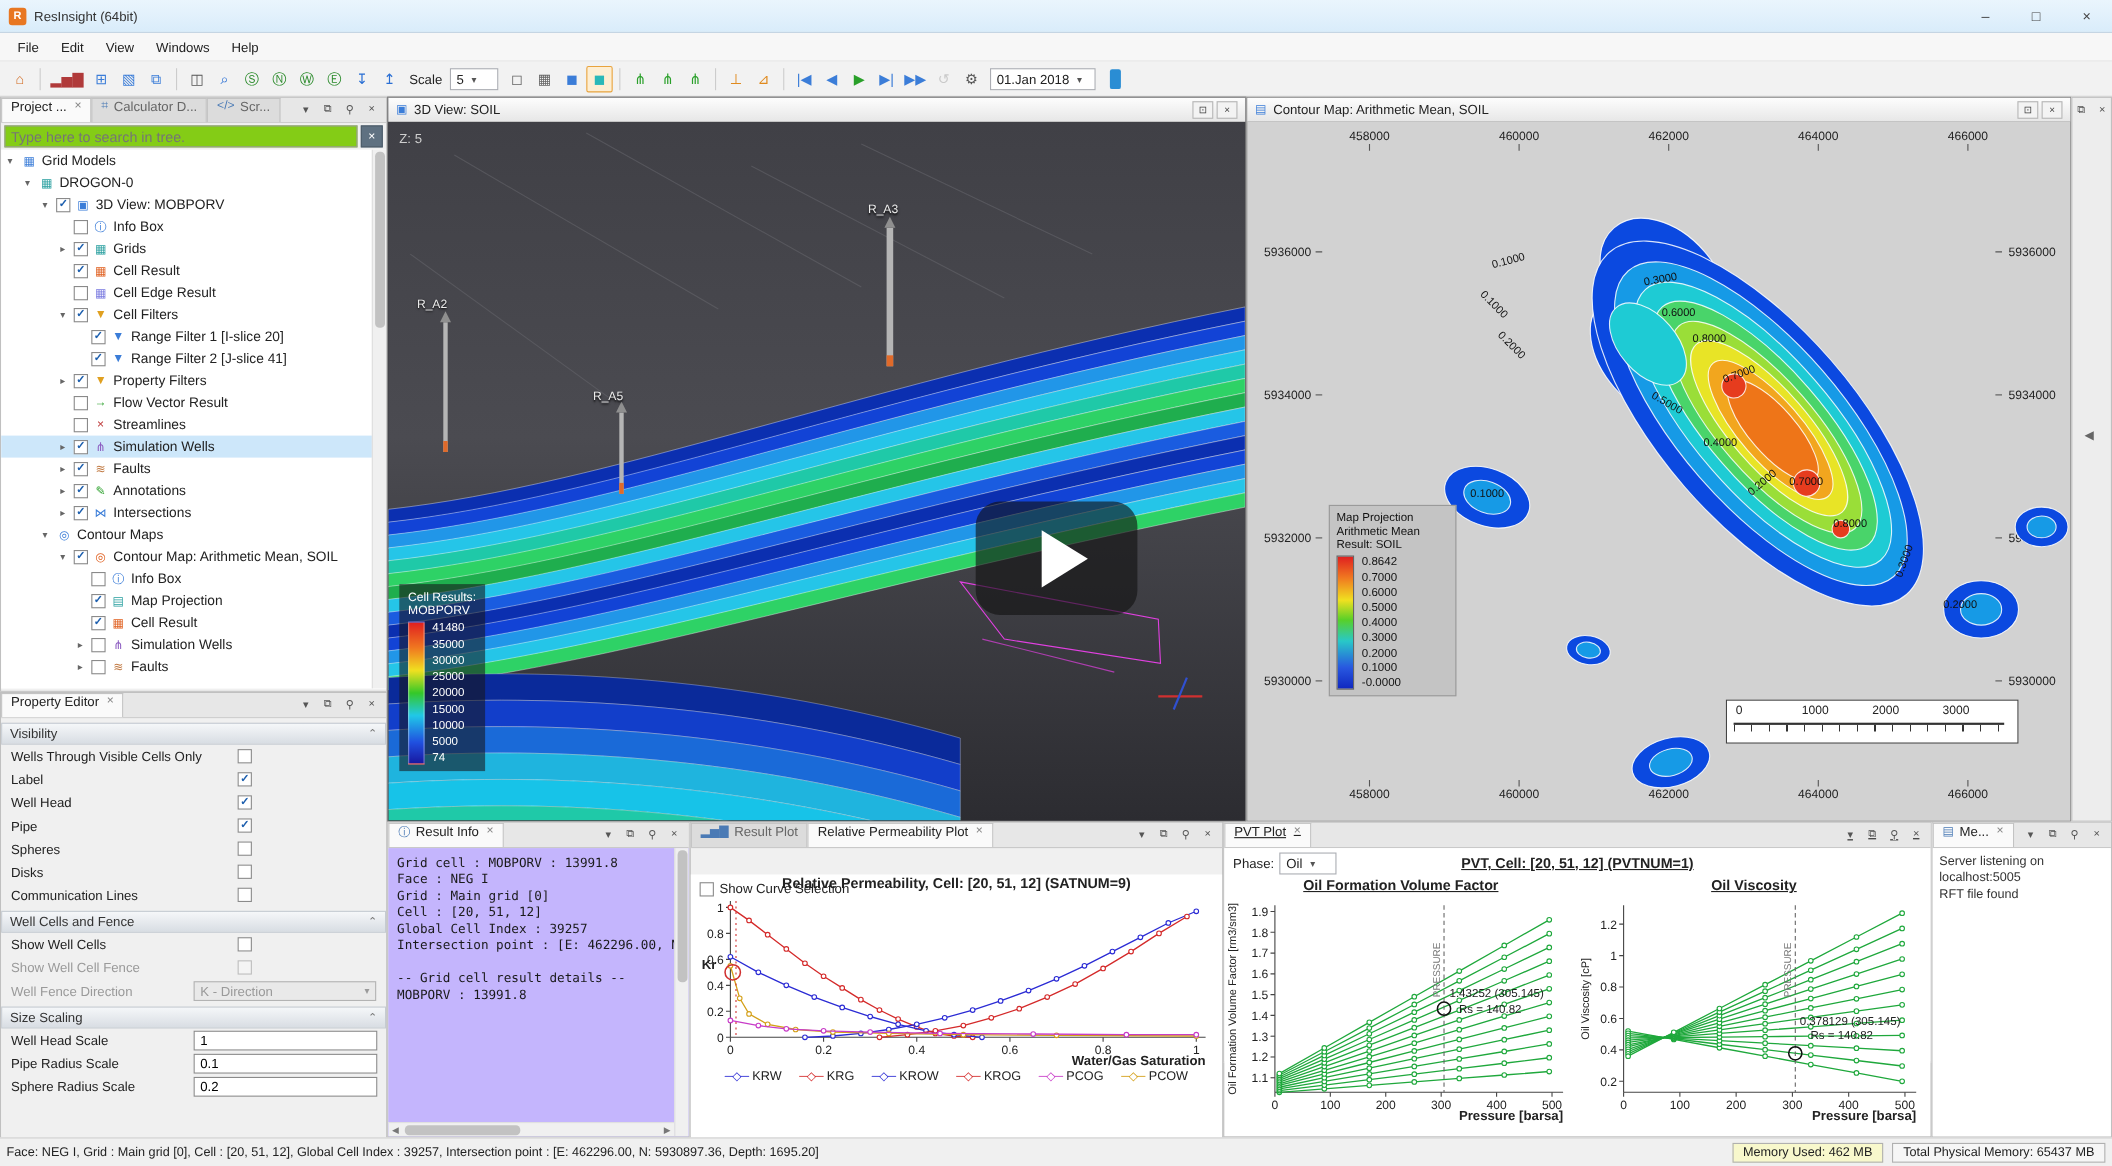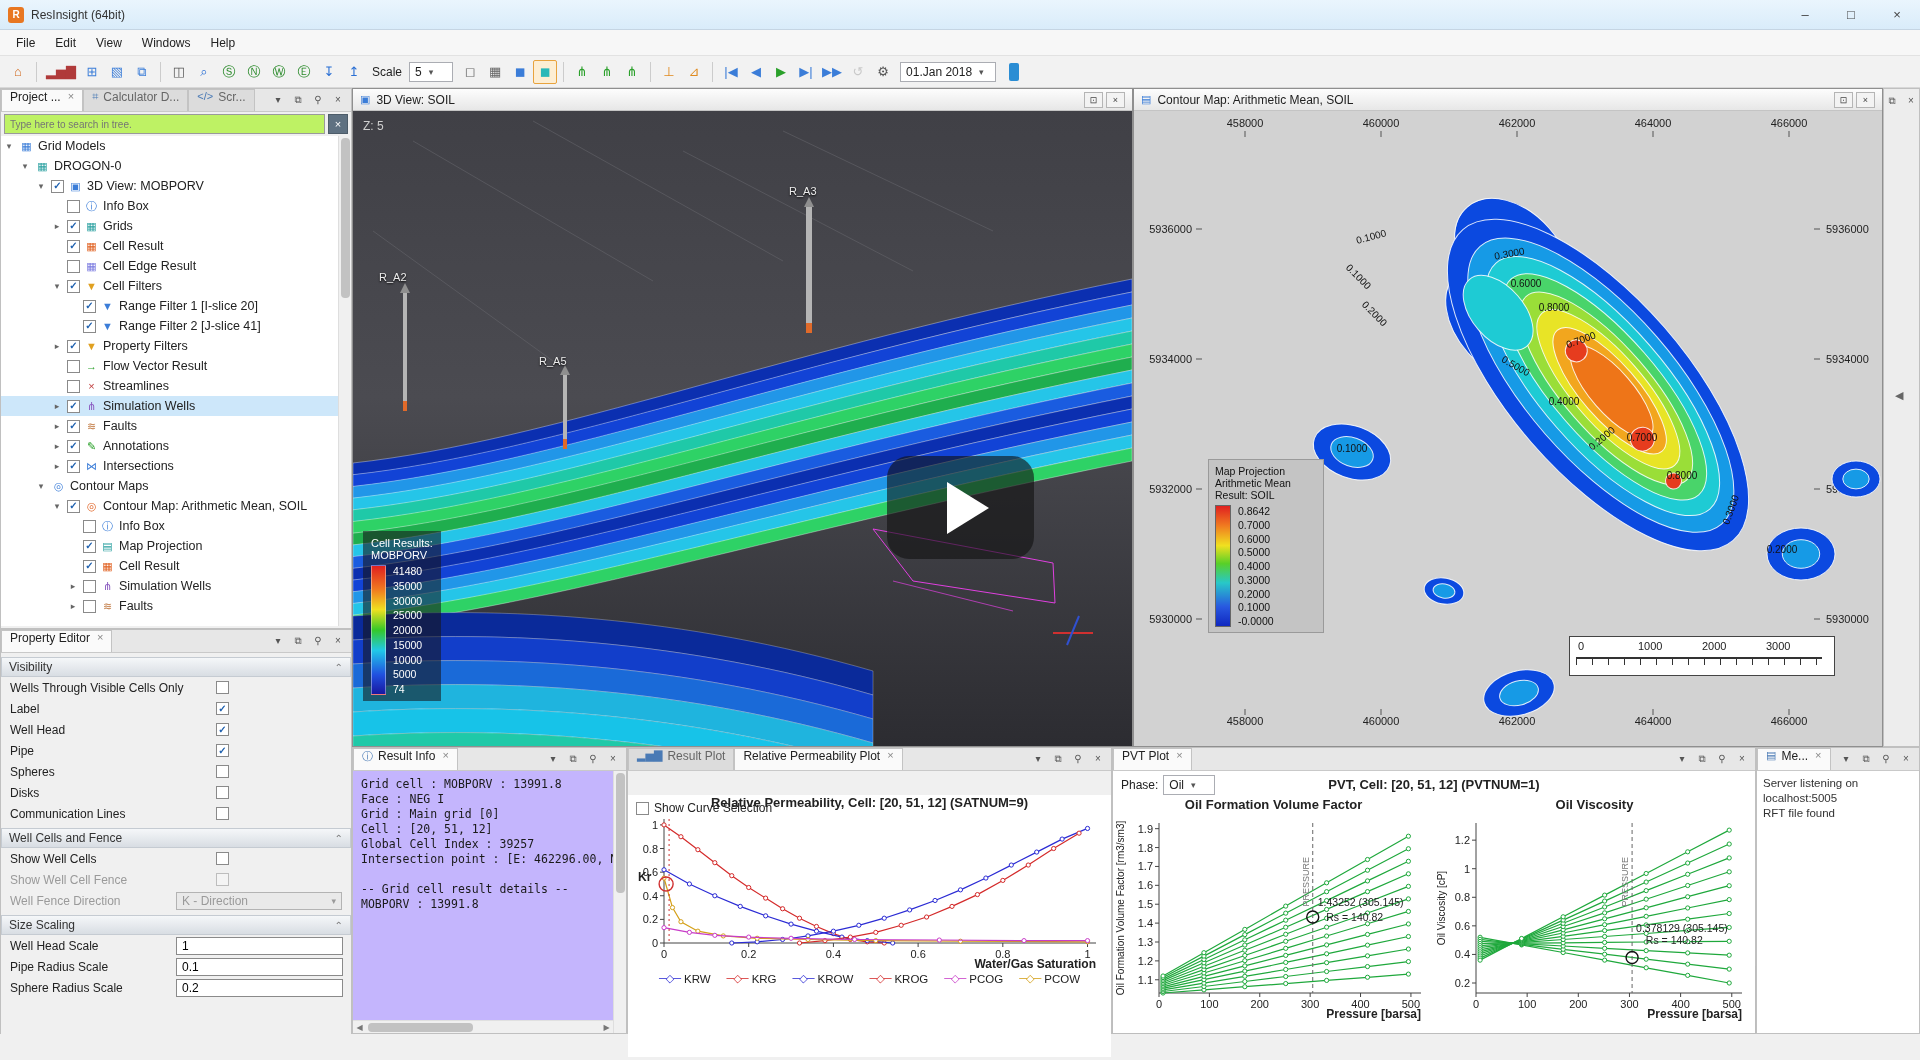--- a/index.html
+++ b/index.html
@@ -34,21 +34,21 @@
   .tab { height:22px; display:flex; align-items:flex-start; gap:5px; padding:0 8px; font-size:12px; background:#dcdcdc; border:1px solid #c3c3c3; border-bottom:none; color:#666; white-space:nowrap; }
   .tab.active { background:#fafafa; color:#222; }
   .tab-ico { font-size:11px; color:#4a7ab5; }
   .tab-close { font-size:11px; color:#888; margin-left:2px; }
   .hdr-btns { margin-left:auto; display:flex; align-items:center; gap:4px; padding-right:5px; padding-bottom:4px; }
   .hdr-btn { width:16px; height:15px; display:flex; align-items:center; justify-content:center; color:#555; font-size:10px; }
 
   
   #project-panel { left:0; top:0; width:352px; height:541px; }
   .search-row { display:flex; height:24px; padding:2px 3px; gap:3px; background:#f0f0f0; }
-  .search-input { flex:1; border:1px solid #9a9a9a; background:#bef264; font-size:10px; padding:0 5px; font-family:inherit; color:#222; }
+  .search-input { flex:1; border:1px solid #9a9a9a; background:#84cc16; font-size:13px; padding:0 5px; font-family:inherit; color:#222; }
   .search-clear { width:20px; background:#5f7181; color:#fff; border:1px solid #4d5c69; display:flex; align-items:center; justify-content:center; font-size:11px; }
   .tree { position:relative; height:490px; background:#fff; overflow:hidden; }
   .tree-row { display:flex; align-items:center; height:20px; gap:4px; white-space:nowrap; font-size:12.5px; }
   .tree-row.sel { background:#cde7fa; }
   .twisty { width:12px; flex:0 0 12px; font-size:9px; color:#666; text-align:center; }
   .cb { width:13px; height:13px; flex:0 0 13px; border:1px solid #8a8a8a; background:#fff; display:flex; align-items:center; justify-content:center; font-size:10px; line-height:1; color:#1d5fae; font-weight:bold; }
   .cb-dis { border-color:#bdbdbd; background:#f4f4f4; }
   .tree-ico { width:15px; flex:0 0 15px; text-align:center; font-size:11px; }
   .scroll-v { position:absolute; right:0; top:0; bottom:0; width:13px; background:#f0f0f0; border-left:1px solid #dedede; }
   .sb-thumb-v { position:absolute; left:2px; width:9px; background:#c2c2c2; border-radius:4px; }
@@ -107,21 +107,21 @@
   .hs-thumb { position:absolute; left:2px; top:2px; height:9px; width:45%; background:#c2c2c2; border-radius:4px; }
 
   #relperm { left:627px; top:659px; width:485px; height:287px; }
   .rp-body { position:relative; height:262px; background:#fff;margin-top:24px; }
   .rp-check { position:absolute; left:8px; top:6px; display:flex; align-items:center; gap:5px; font-size:12px; }
   .rp-title { font-weight:bold; font-size:13px; text-align:center; max-width:320px; margin:4px auto 0; line-height:16px; }
   .legend-row { display:flex; flex-wrap:wrap; justify-content:center; gap:2px 16px; font-size:11.5px; padding:1px 8px; }
   .lg-item { display:flex; align-items:center; gap:4px; }
   .lg-sym { font-size:11px; letter-spacing:-1px; }
 
-  #pvt { left:1112px; top:659px; width:644px; height:219px; }
+  #pvt { left:1112px; top:659px; width:644px; height:219px;text-decoration:underline; }
   .pvt-body { position:relative; height:262px; background:#fff; }
   .pvt-top { position:relative; height:26px; }
   .pvt-phase { position:absolute; left:8px; top:4px; display:flex; align-items:center; gap:5px; }
   .pvt-title { text-align:center; font-weight:bold; font-size:13px; padding-top:6px; }
   .pvt-charts { display:flex; }
   .pvt-chart { flex:1; }
   .chart-title { font-weight:bold; font-size:13px; text-align:center; height:18px; }
 
   #messages { left:1756px; top:659px; width:164px; height:287px; }
   .msg-body { background:#fff; height:262px; padding:5px 6px; font-size:11.5px; line-height:15px; color:#333; }
@@ -1209,14 +1209,19 @@
           </div>
         </div>
       <div class="msg-body" id="msg-body">
           <div>Server listening on localhost:5005</div>
           <div>RFT file found</div>
         </div>
     </div>
 
   </div>
 
+  <div class="statusbar">
+    <span class="sb-info">Face: NEG I, Grid : Main grid [0], Cell : [20, 51, 12], Global Cell Index : 39257, Intersection point : [E: 462296.00, N: 5930897.36, Depth: 1695.20]</span>
+    <span class="sb-box mem">Memory Used: 462 MB</span>
+    <span class="sb-box">Total Physical Memory: 65437 MB</span>
+  </div>
 
 </div>
 
 </body></html>

